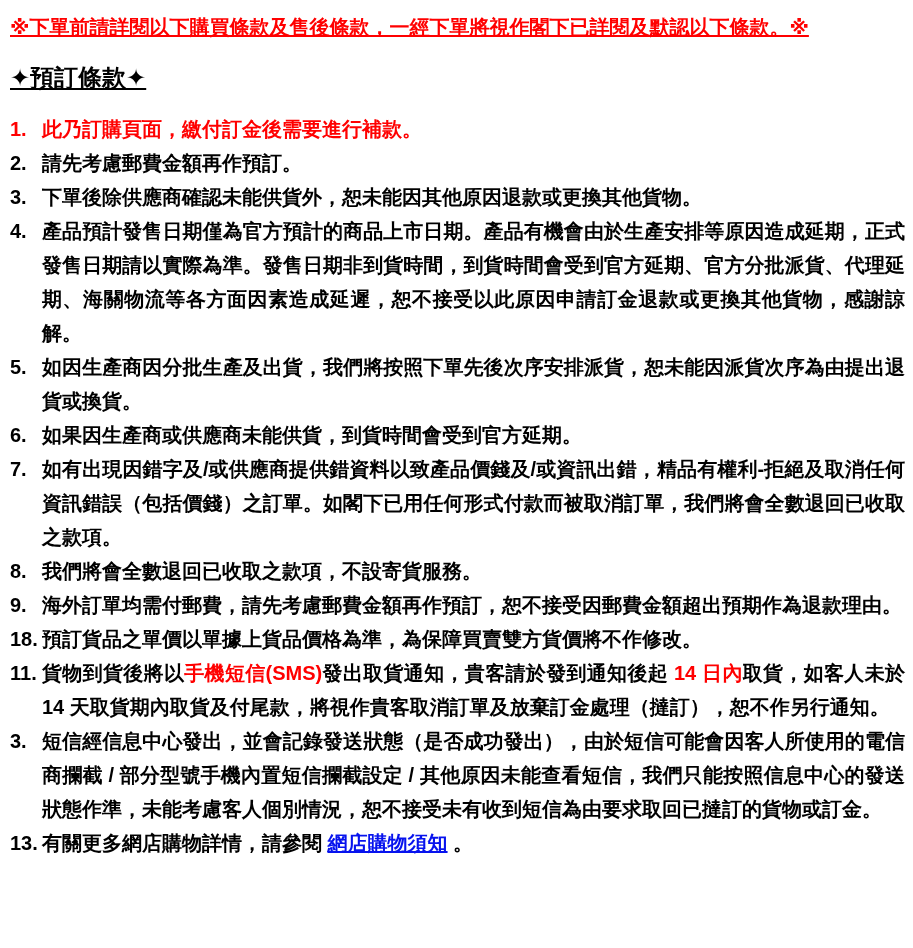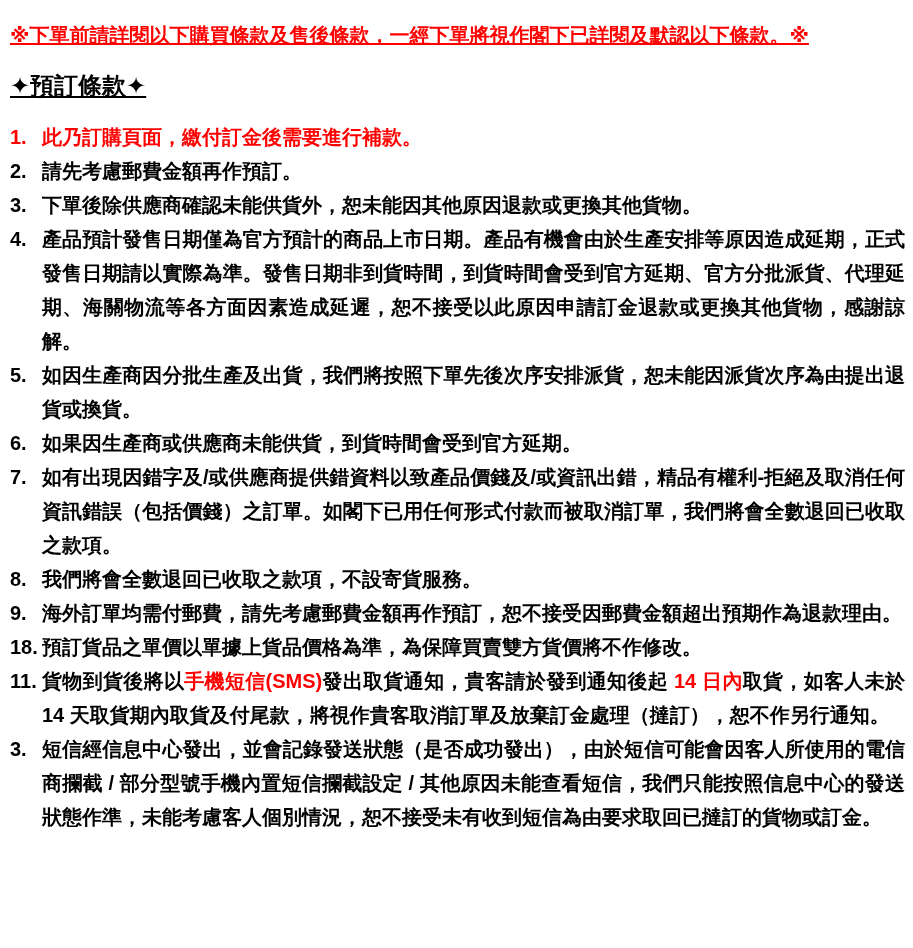--- a/index.html
+++ b/index.html
@@ -9,21 +9,21 @@
   }
   body {
     font-family: "Liberation Sans", "DejaVu Sans", sans-serif;
     font-weight: bold;
     color: #000000;
   }
   .page {
     width: 913px;
     min-height: 948px;
     box-sizing: border-box;
-    padding: 16px 8px 10px 8px;
+    padding: 8px 8px 10px 8px;
     background: #ffffff;
   }
   .notice {
     color: var(--accent-red, #ff0000);
     text-decoration: underline;
     font-size: 20px;
     line-height: 30px;
     margin: 4px 0 22px 2px;
   }
   .section-title {
@@ -115,14 +115,18 @@
         <span class="body"><span>預訂貨品之單價以單據上貨品價格為準，為保障買賣雙方貨價將不作修改。</span></span>
       </li>
       <li>
         <span class="num">11.</span>
         <span class="body"><span>貨物到貨後將以</span><span class="red-underline">手機短信(SMS)</span><span>發出取貨通知，貴客請於發到通知後起 </span><span class="red-underline">14 日內</span><span>取貨，如客人未於 14 天取貨期內取貨及付尾款，將視作貴客取消訂單及放棄訂金處理（撻訂），恕不作另行通知。</span></span>
       </li>
       <li>
         <span class="num">3.</span>
         <span class="body"><span>短信經信息中心發出，並會記錄發送狀態（是否成功發出），由於短信可能會因客人所使用的電信商攔截 / 部分型號手機內置短信攔截設定 / 其他原因未能查看短信，我們只能按照信息中心的發送狀態作準，未能考慮客人個別情況，恕不接受未有收到短信為由要求取回已撻訂的貨物或訂金。</span></span>
       </li>
+      <li>
+        <span class="num">13.</span>
+        <span class="body"><span>有關更多網店購物詳情，請參閱 </span><a href="#" class="link">網店購物須知</a><span> 。</span></span>
+      </li>
     </ol>
 </div>
 
 </body></html>

